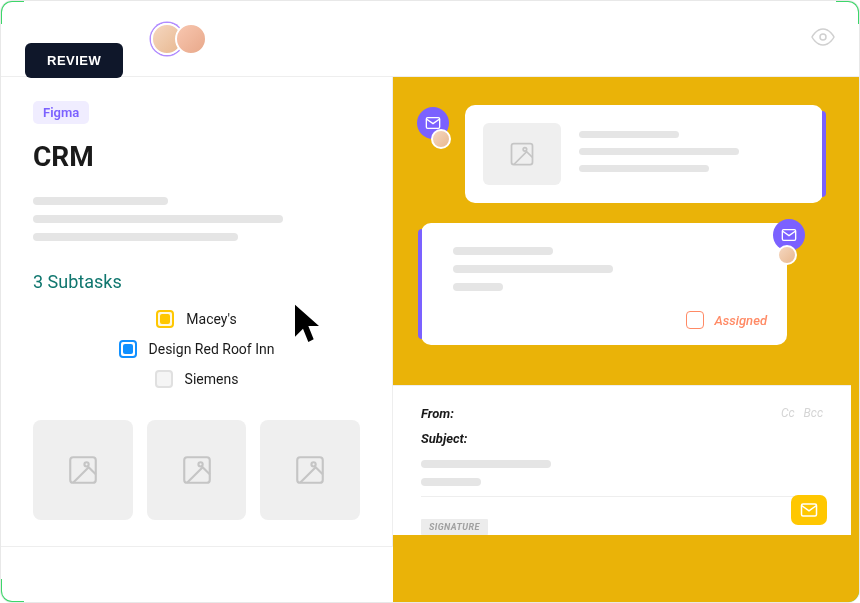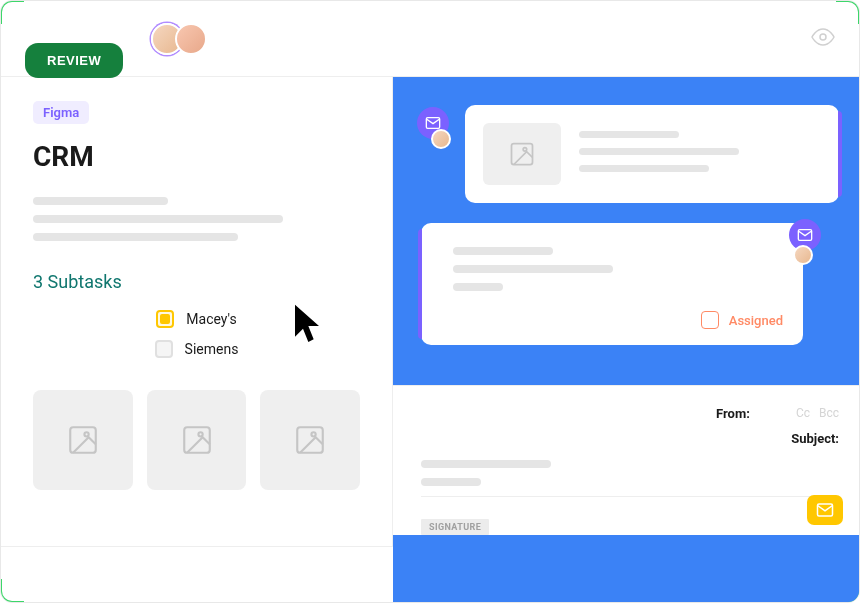--- a/index.html
+++ b/index.html
@@ -22,27 +22,27 @@
     .header {
       height: 76px;
       display: flex;
       align-items: center;
       padding: 0 24px;
       border-bottom: 1px solid #eee;
       justify-content: space-between;
     }
     .header-left { display: flex; align-items: center; gap: 28px; }
     .review-btn {
-      background: #15803d;
+      background: #0f172a;
       color: #fff;
       font-weight: 700;
       font-size: 13px;
       letter-spacing: 0.5px;
       padding: 10px 22px;
-      border-radius: 13px;
+      border-radius: 6px;
       border: none;
       margin-top: 44px;
     }
     .avatars { display: flex; }
     .avatar {
       width: 32px; height: 32px; border-radius: 50%;
       border: 2px solid #fff;
       background: linear-gradient(135deg, #f8c7b0, #e8a88a);
       margin-left: -8px;
     }
@@ -119,24 +119,25 @@
       background: #efefef;
       border-radius: 8px;
       display: flex;
       align-items: center;
       justify-content: center;
       color: #c5c5c5;
     }
 
     .right-panel {
       flex: 1;
-      background: #3b82f6;
-      padding: 28px 20px 0 28px;
+      background: #eab308;
+      padding: 28px 36px 0 28px;
       position: relative;
       overflow: hidden;
+      font-style: italic;
     }
     .msg-card {
       background: #fff;
       border-radius: 10px;
       position: relative;
       padding: 18px;
       margin-bottom: 20px;
     }
     .msg-card.right-accent::after {
       content:''; position:absolute; right:-3px; top:6px; bottom:6px; width:4px;
@@ -175,21 +176,21 @@
     .assigned-row { display:flex; align-items:center; justify-content:flex-end; gap:10px; margin-top:20px;}
     .assigned-box { width:18px; height:18px; border:1.5px solid #ff8a65; border-radius:4px;}
     .assigned-text { color:#ff8a65; font-size:13px; font-weight:500;}
 
     .compose {
       background:#fff; border-top:1px solid #eee;
       margin: 40px -28px 0 -28px;
       padding: 20px 28px 0 28px;
       position: relative;
     }
-    .compose-row { display:flex; justify-content:flex-end; font-size:13px; margin-bottom:10px;}
+    .compose-row { display:flex; justify-content:space-between; font-size:13px; margin-bottom:10px;}
     .compose-label { font-weight:700; color:#1a1a1a;}
     .compose-meta { color:#d5d5d5; font-size:12px;margin-left:40px;}
     .compose-meta span { margin-left:6px; }
     .sig-row { border-top:1px solid #eee; padding-top:18px; margin-top:10px;}
     .sig-badge { display:inline-block; background:#ececec; color:#a0a0a0; font-size:9px; font-weight:700; letter-spacing:0.4px; padding:3px 8px; border-radius:1px;}
     .send-btn {
       position:absolute; right:24px; bottom:10px;
       width:36px; height:30px; background:#ffc700; border-radius:7px;
       display:flex; align-items:center; justify-content:center; color:#fff;
     }
@@ -235,20 +236,24 @@
     <div class="skeleton-line w2"></div>
     <div class="skeleton-line w3"></div>
 
     <div class="subtasks-title">3 Subtasks</div>
 
     <div class="subtask">
       <div class="checkbox yellow"></div>
       <span class="subtask-label">Macey's</span>
     </div>
     <div class="subtask">
+      <div class="checkbox blue"></div>
+      <span class="subtask-label">Design Red Roof Inn</span>
+    </div>
+    <div class="subtask">
       <div class="checkbox grey"></div>
       <span class="subtask-label">Siemens</span>
     </div>
 
     <div class="thumbnails">
       <div class="thumb">
         <svg width="34" height="34" viewBox="0 0 24 24" fill="none" stroke="currentColor" stroke-width="1.5">
             <rect x="3" y="3" width="18" height="18" rx="2"></rect>
             <circle cx="14.5" cy="8" r="1.5"></circle>
             <path d="M21 15l-5-5L5 21"></path>

